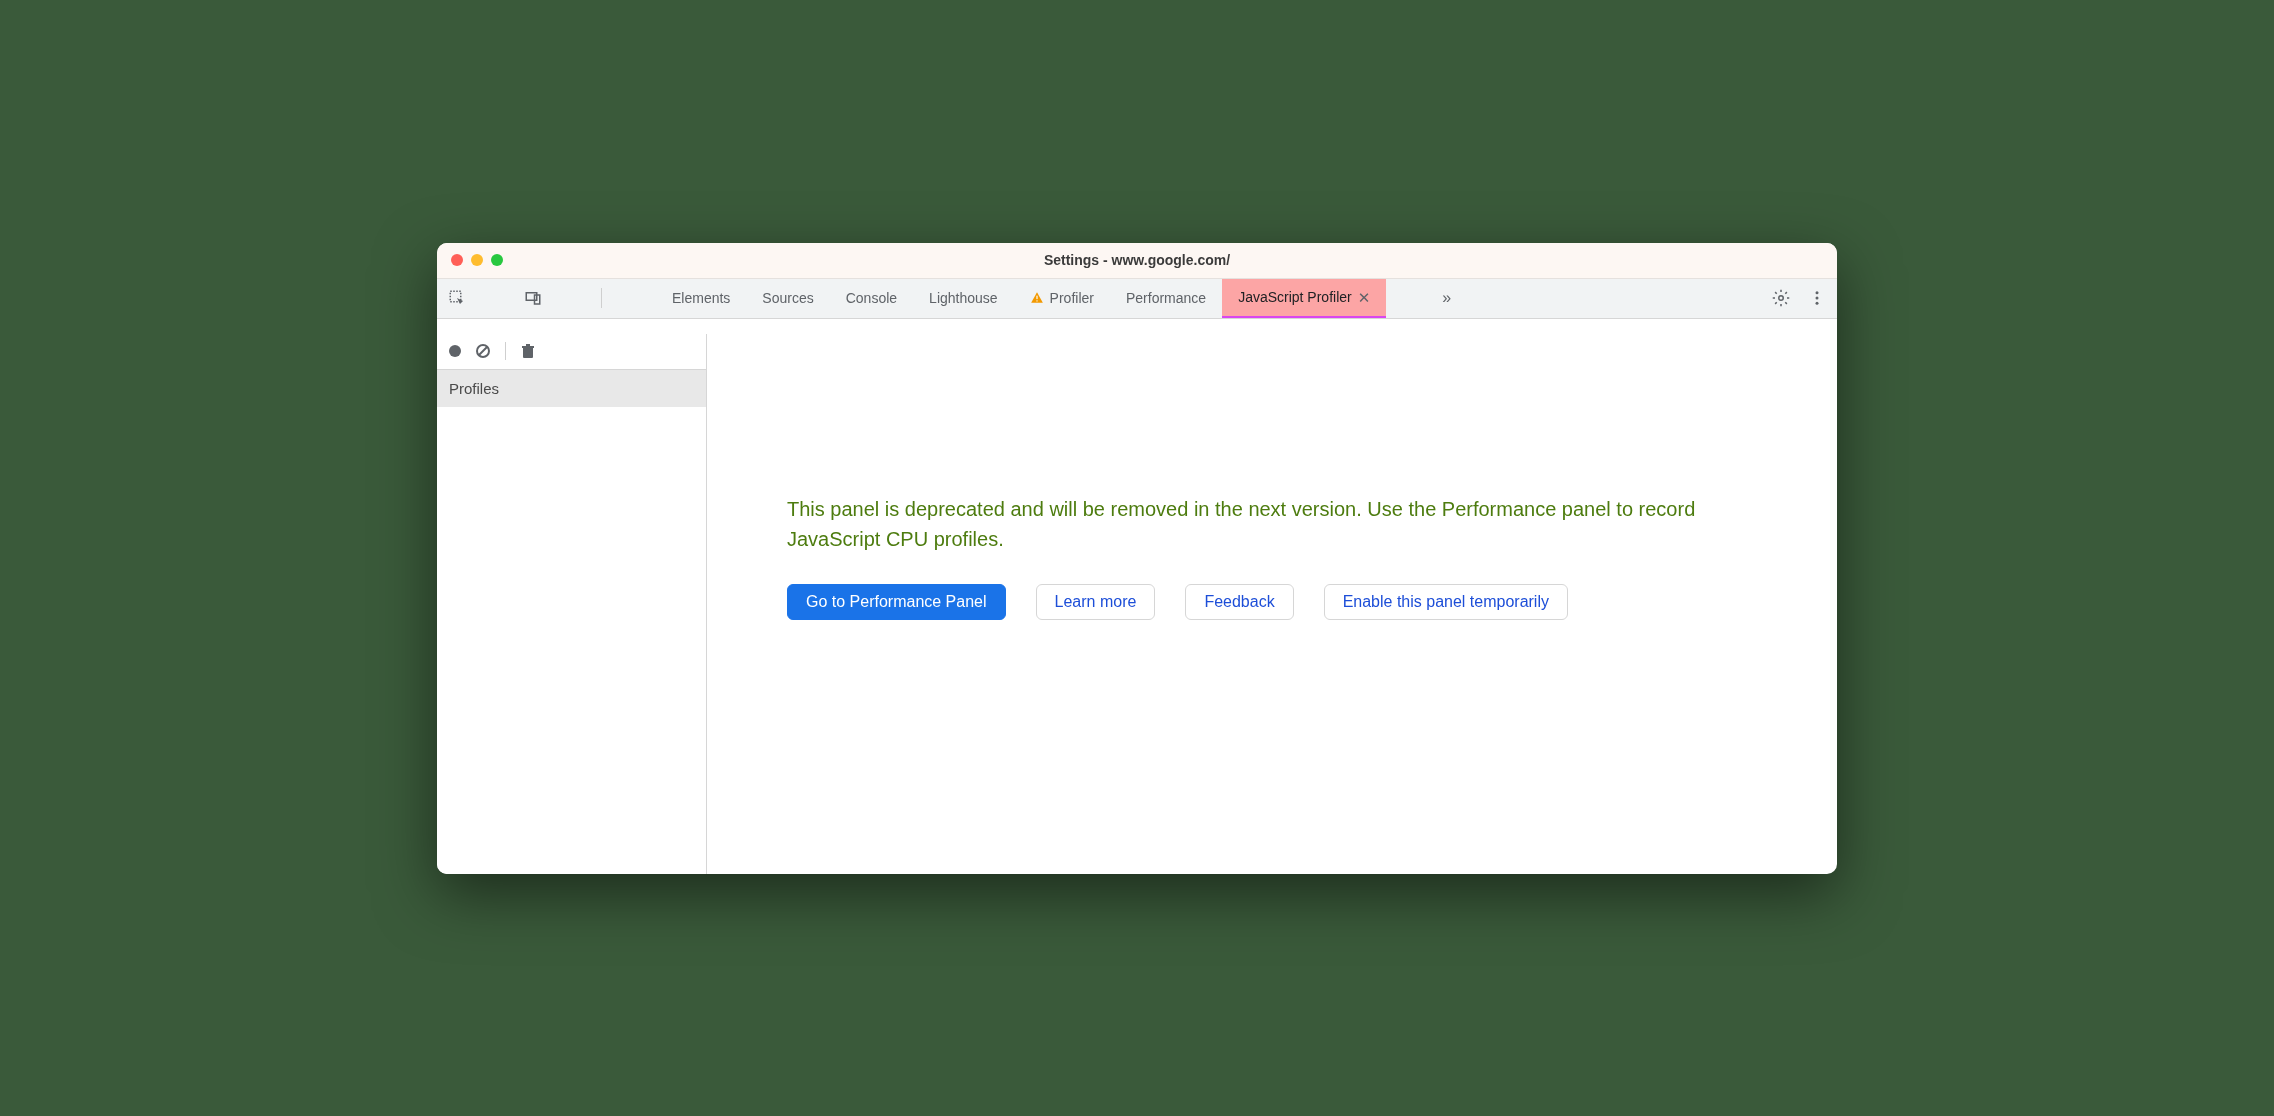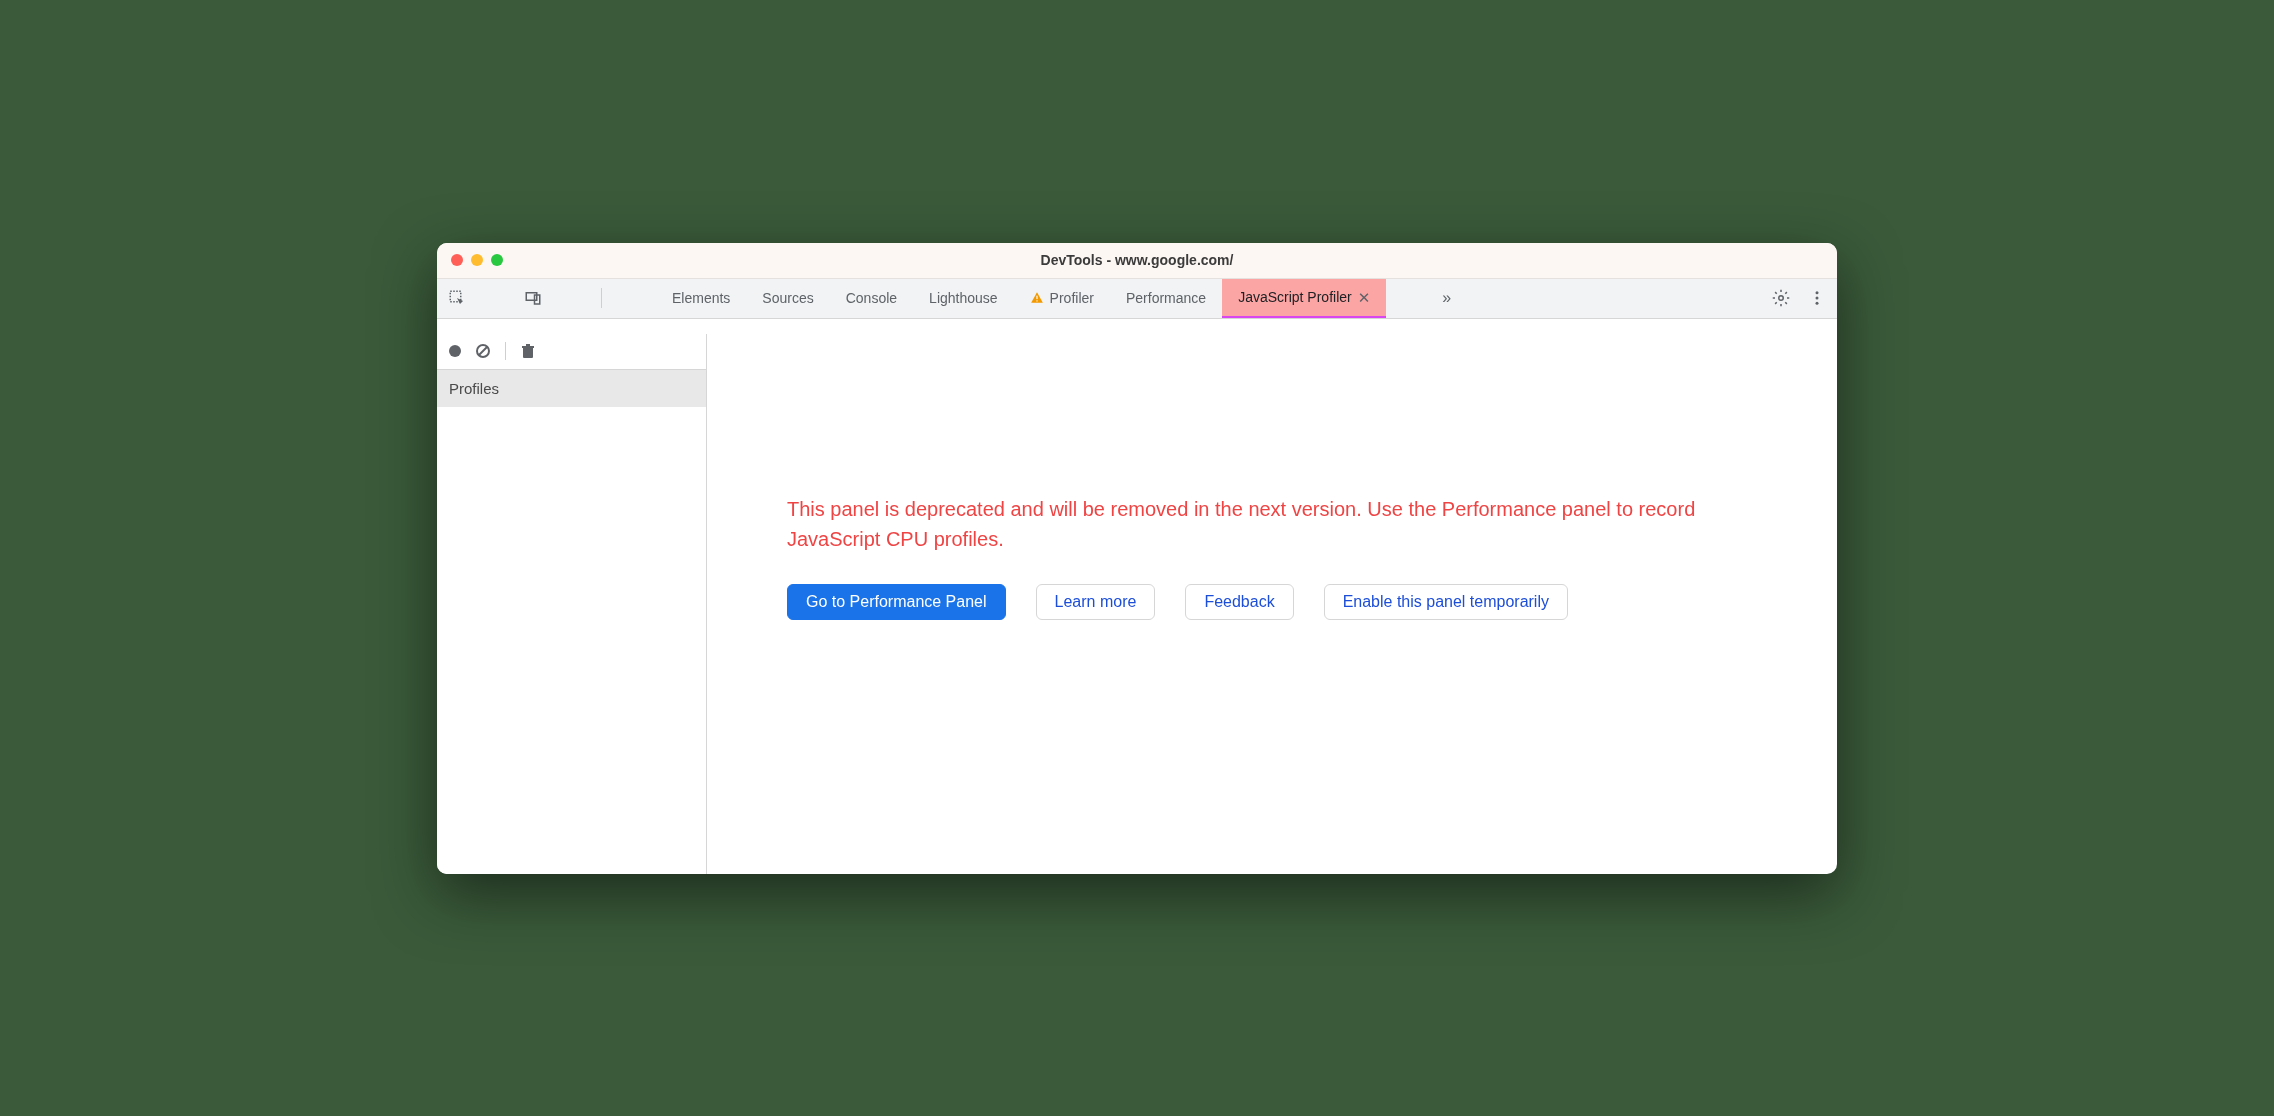--- a/index.html
+++ b/index.html
@@ -129,21 +129,21 @@
       color: #4a4a4a;
       font-size: 15px;
     }
     .main {
       flex: 1;
       padding: 160px 80px 60px 80px;
       overflow: auto;
     }
     .notice p {
       font-size: 20px;
-      color: #ef4444;
+      color: #4d7c0f;
       line-height: 1.5;
       margin-bottom: 20px;
     }
     .btn-row {
       display: flex;
       gap: 30px;
       margin-top: 30px;
     }
     .btn {
       padding: 8px 18px;
@@ -173,21 +173,21 @@
 <body>
 
 <div class="window">
 
   <div class="titlebar">
     <div class="traffic-lights">
       <div class="tl red"></div>
       <div class="tl yellow"></div>
       <div class="tl green"></div>
     </div>
-    <div class="title">DevTools - www.google.com/</div>
+    <div class="title">Settings - www.google.com/</div>
   </div>
 
   <div class="tabbar">
     <div class="tool-icon">
       <svg width="18" height="18" viewBox="0 0 24 24" fill="none" stroke="#5f6368" stroke-width="2">
           <rect x="3" y="3" width="14" height="14" stroke-dasharray="2 2"></rect>
           <path d="M12 12 L20 16 L16 20 Z" fill="#5f6368" stroke="none"></path>
         </svg>
     </div>
     <div class="tool-icon">

